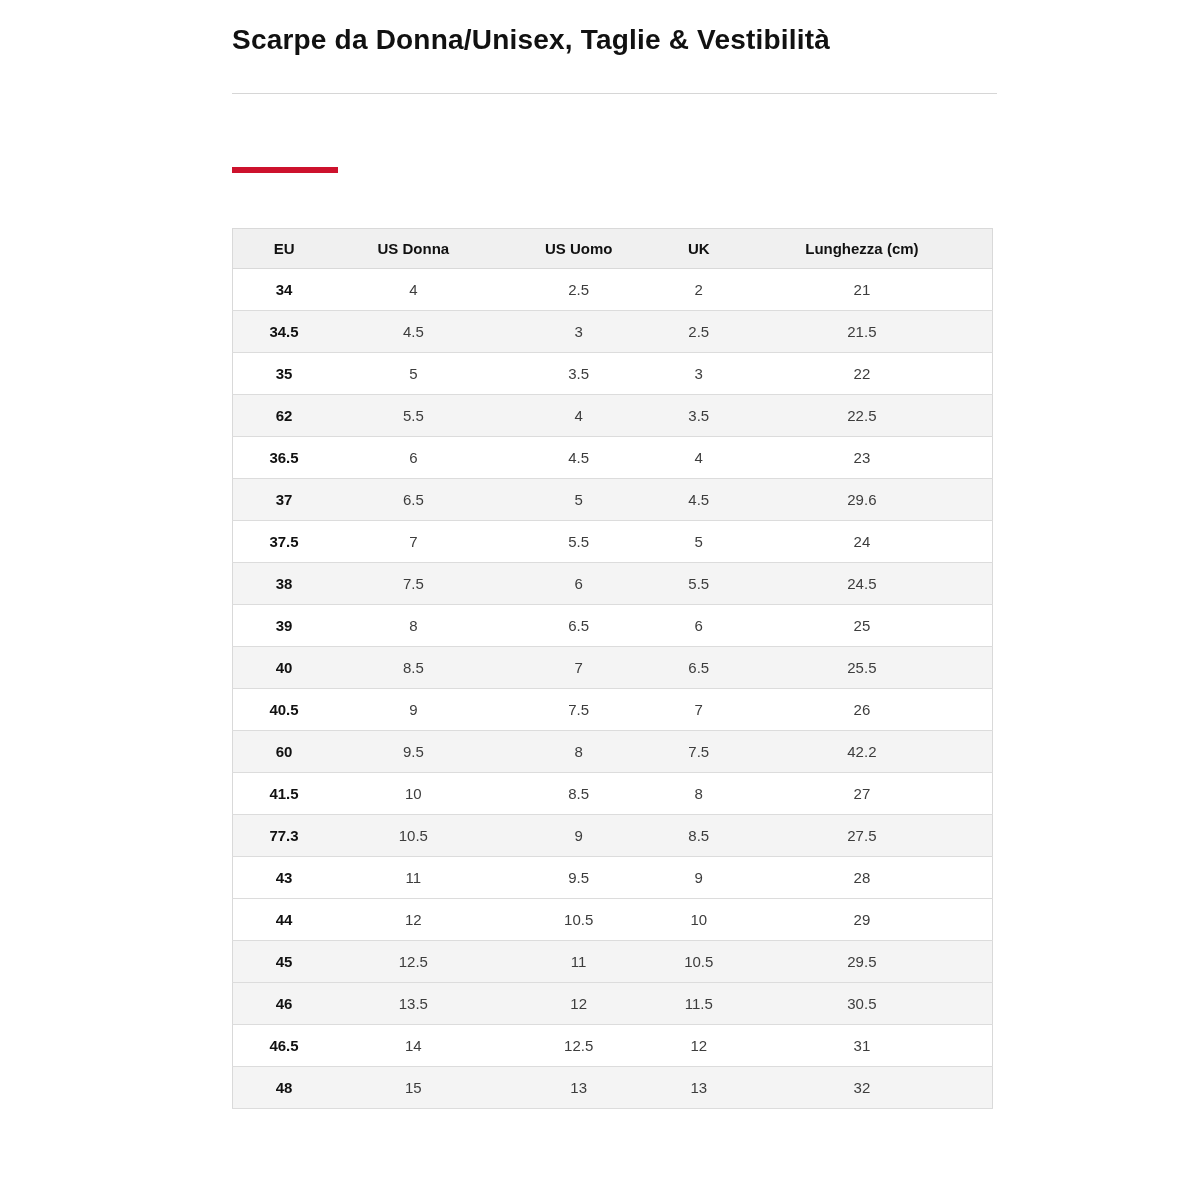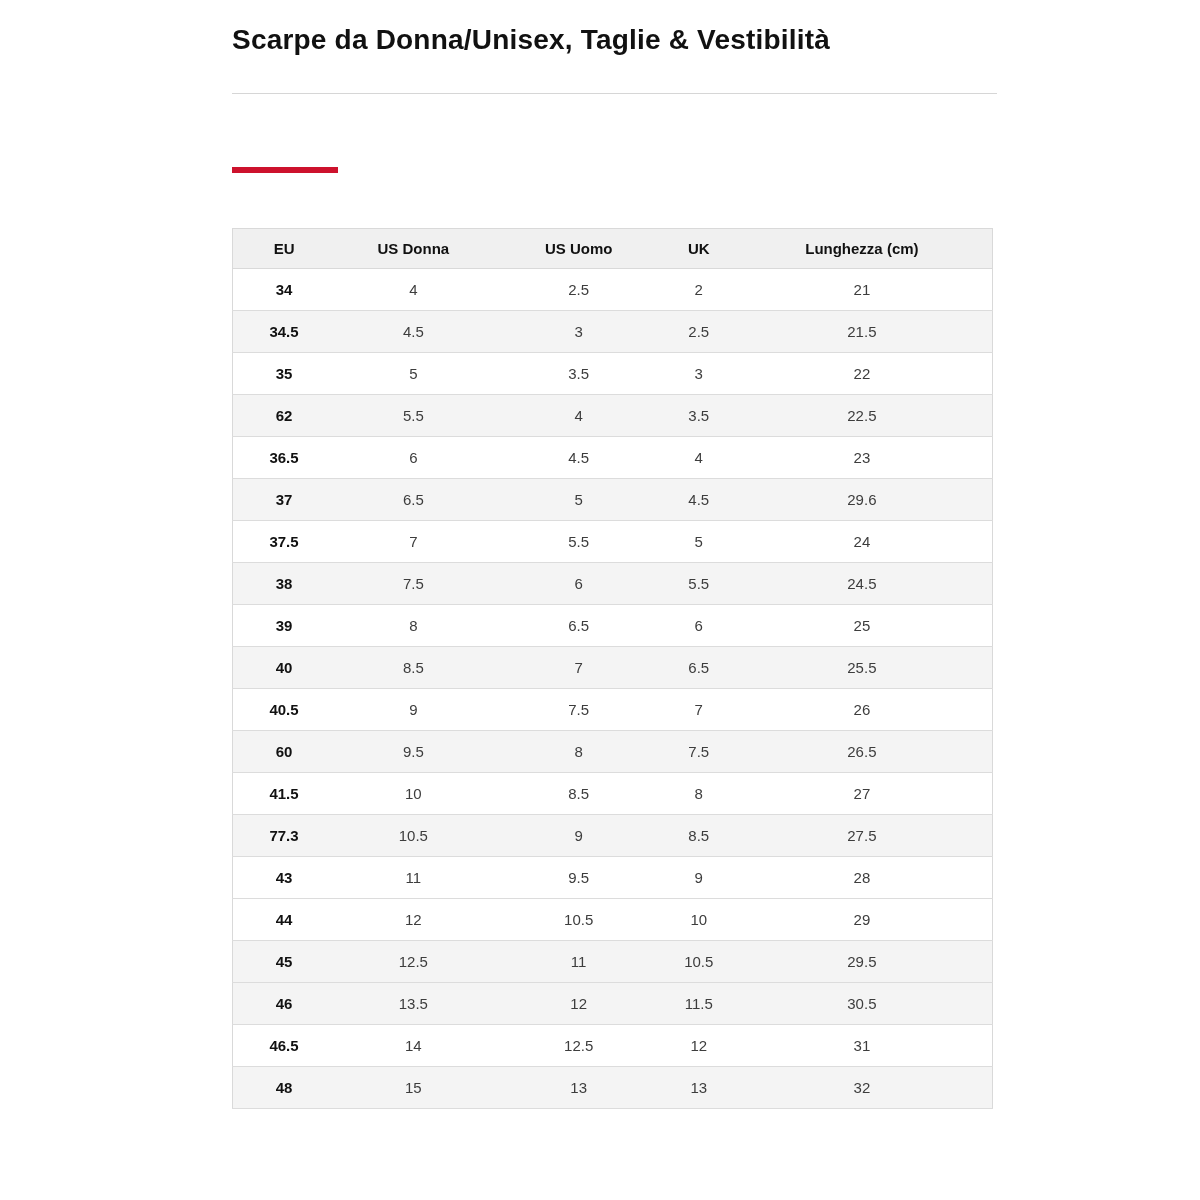--- a/index.html
+++ b/index.html
@@ -181,21 +181,21 @@
           <td>9</td>
           <td>7.5</td>
           <td>7</td>
           <td>26</td>
         </tr>
         <tr class="alt">
           <td class="eu">60</td>
           <td>9.5</td>
           <td>8</td>
           <td>7.5</td>
-          <td>26.5</td>
+          <td>42.2</td>
         </tr>
         <tr>
           <td class="eu">41.5</td>
           <td>10</td>
           <td>8.5</td>
           <td>8</td>
           <td>27</td>
         </tr>
         <tr class="alt">
           <td class="eu">77.3</td>

